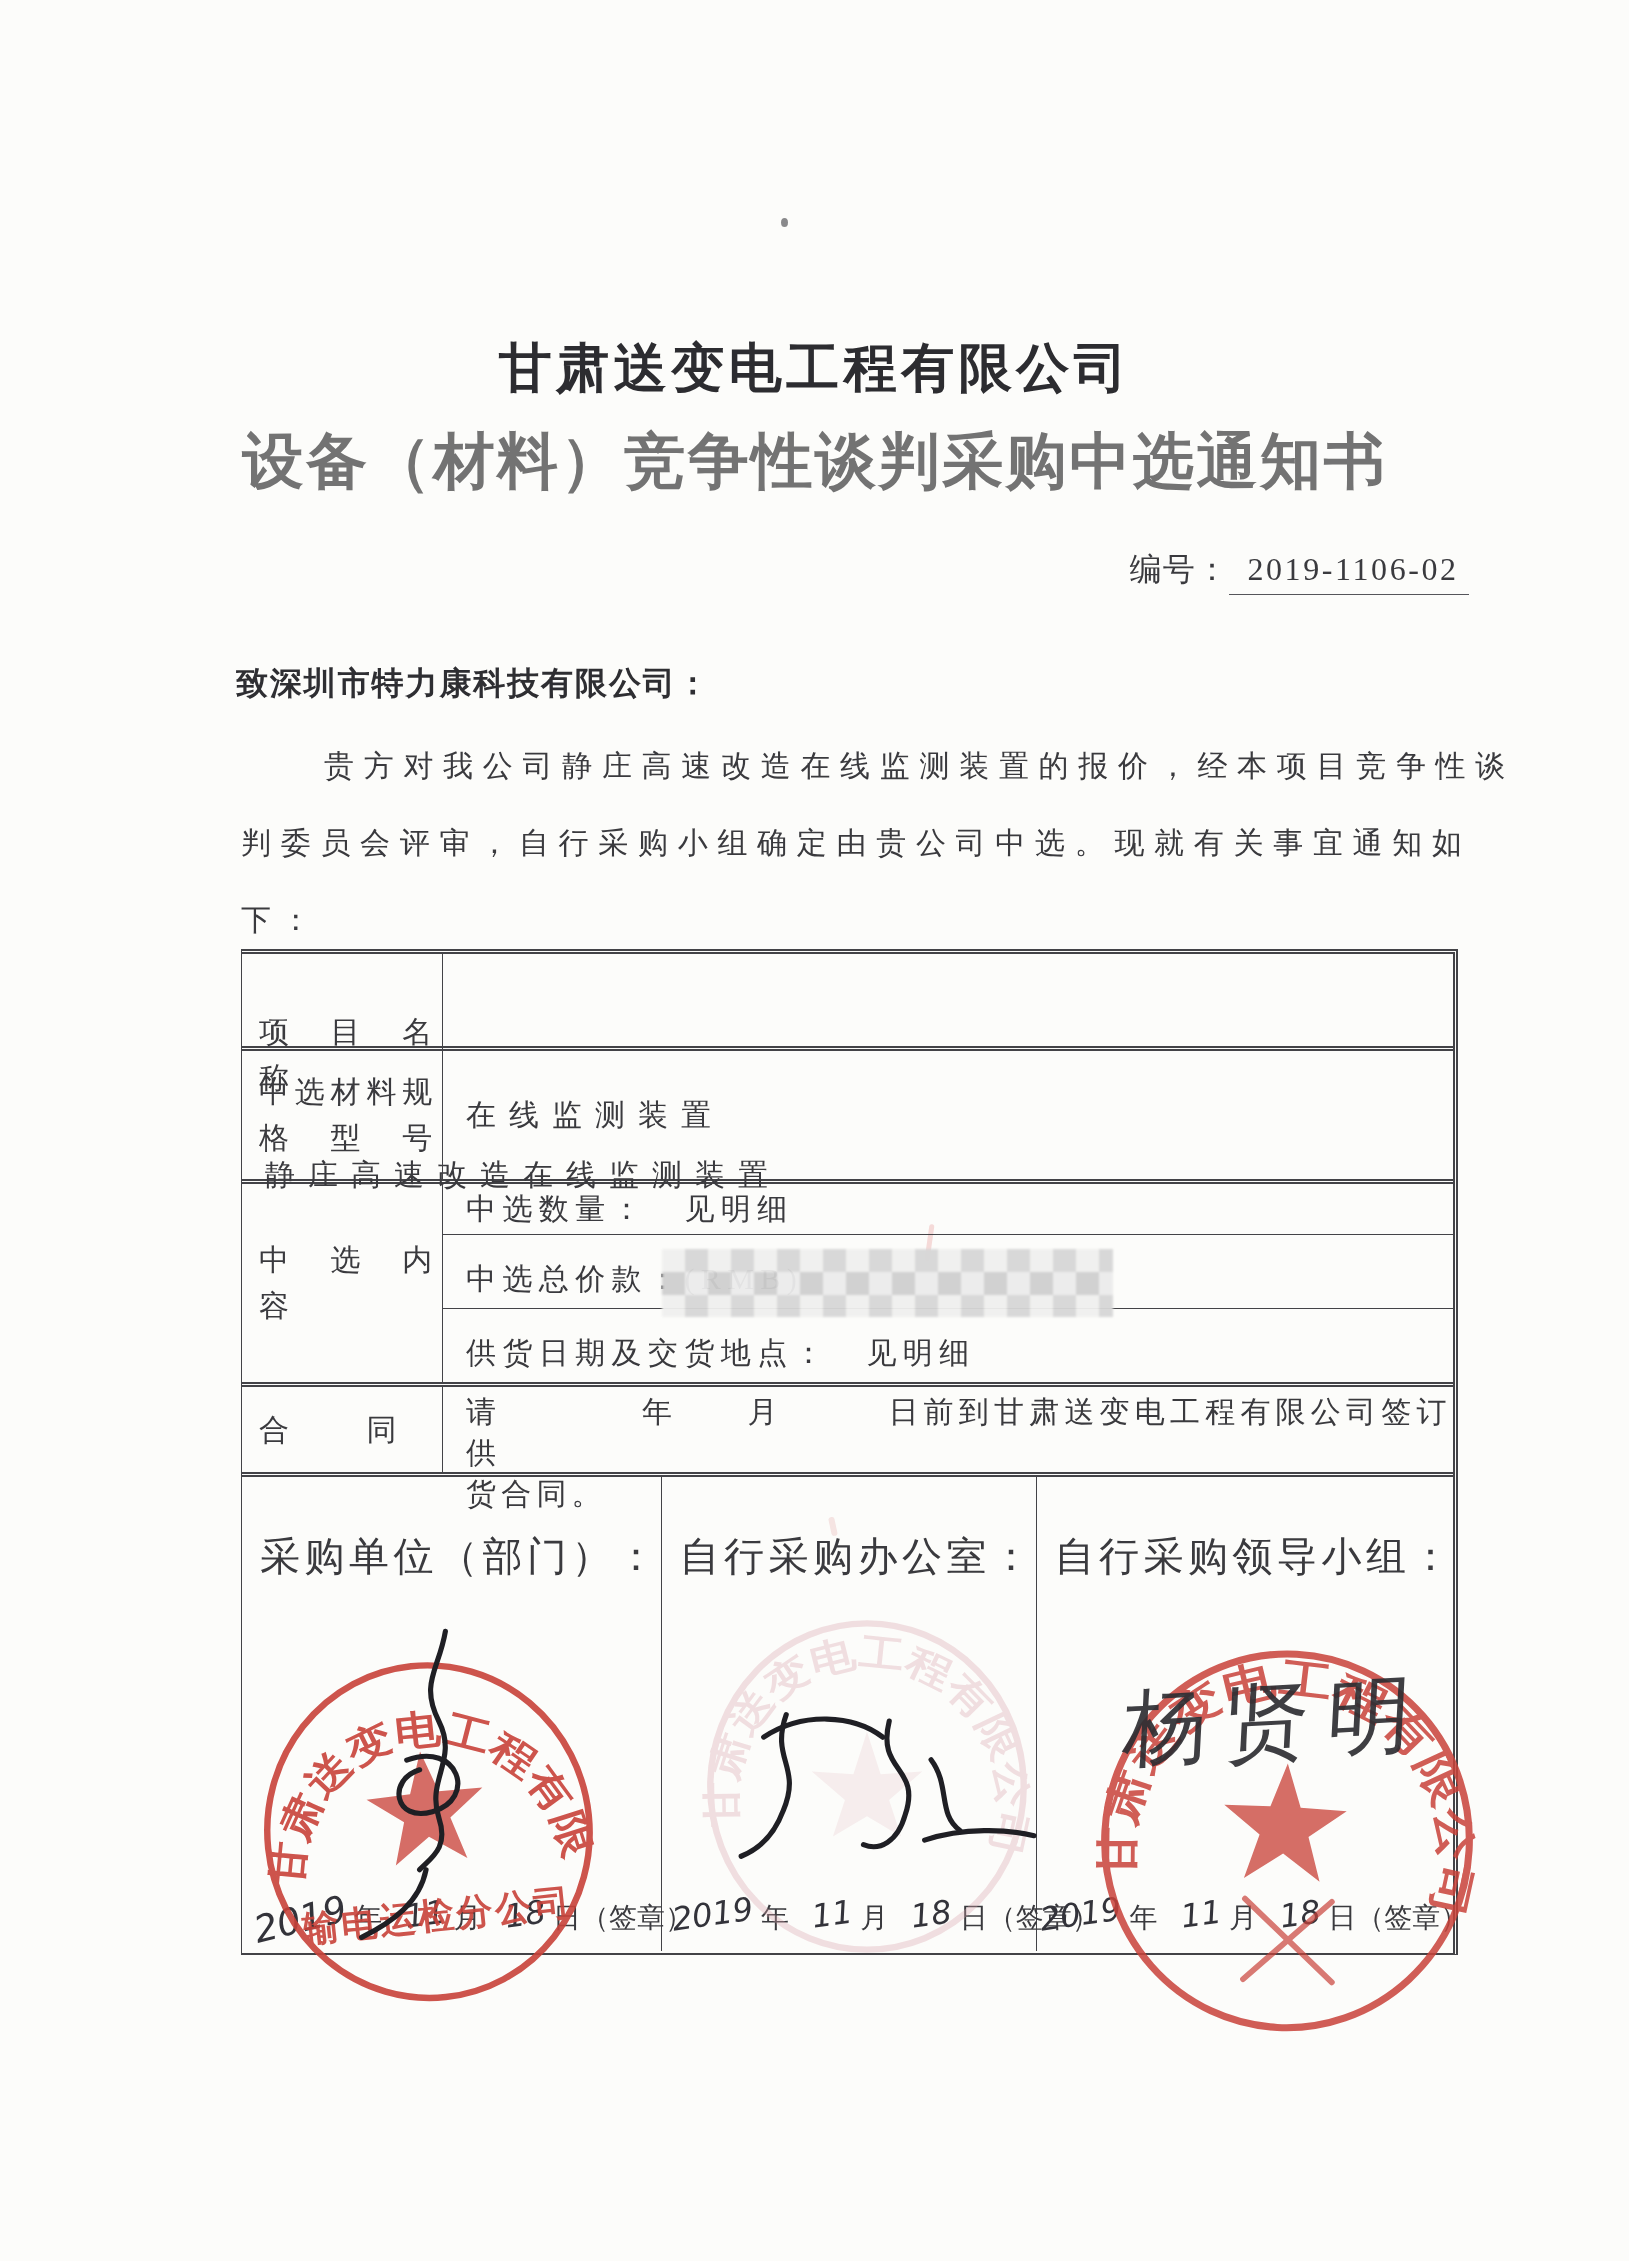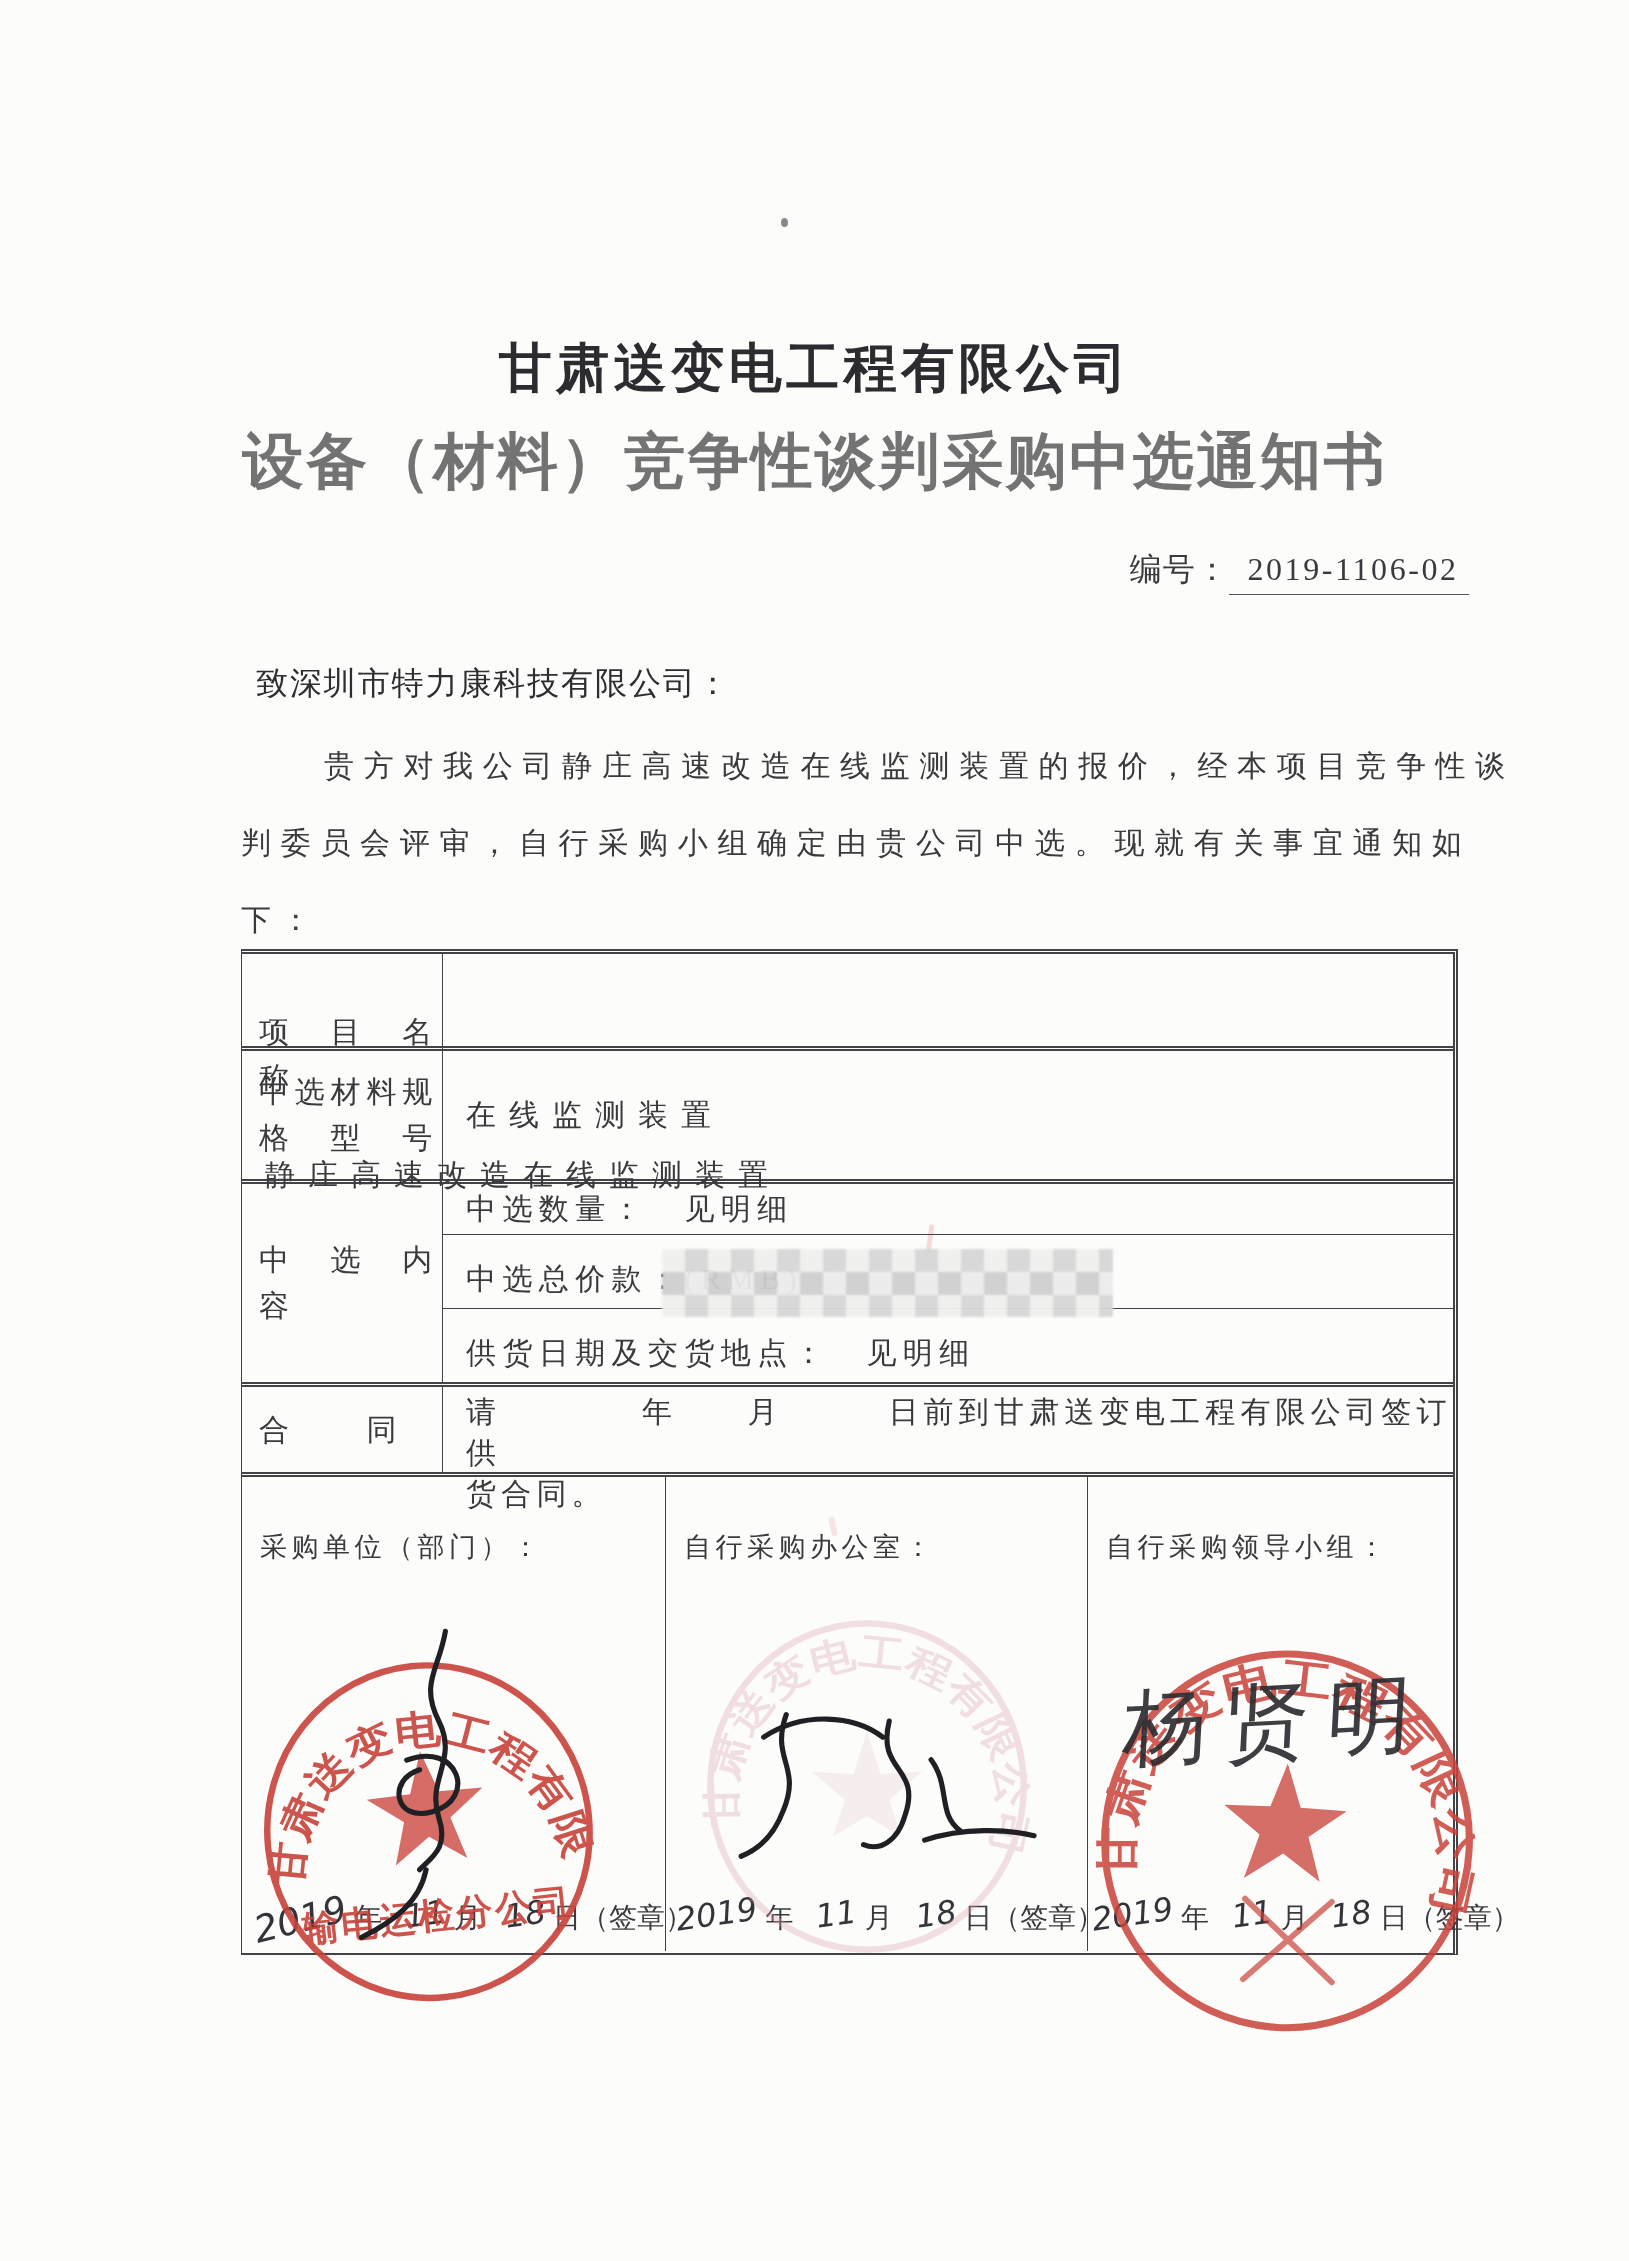--- a/index.html
+++ b/index.html
@@ -14,22 +14,22 @@
   }
   
   .title-block{position:absolute;top:333px;left:0;width:100%;text-align:center;}
   .title1{font-family:"DejaVu Sans","Liberation Sans",sans-serif;font-weight:bold;
           font-size:53px;letter-spacing:4.5px;color:#2c2c30;}
   .title2{margin-top:15.5px;font-family:"DejaVu Sans","Liberation Sans",sans-serif;
           font-weight:bold;font-size:61px;letter-spacing:2.6px;color:#737373;}
   .docno{position:absolute;top:548px;right:161px;font-size:32px;letter-spacing:1.3px;color:#3a3a3e;}
   .docno-value{display:inline-block;border-bottom:1.9px solid #55555a;
                padding:0 10.3px 6.4px 18px;letter-spacing:2.6px;}
-  .salutation{position:absolute;top:662px;left:256px;
-              font-family:"DejaVu Sans","Liberation Sans",sans-serif;font-weight:normal;
+  .salutation{position:absolute;top:662px;left:236px;
+              font-family:"DejaVu Sans","Liberation Sans",sans-serif;font-weight:bold;
               font-size:32px;letter-spacing:1.9px;color:#2e2e32;}
   .body-text{position:absolute;top:727px;left:241px;width:1220px;font-size:30px;color:#3a3a3e;}
   .body-text .line{height:77px;line-height:77px;letter-spacing:9.7px;white-space:nowrap;}
   .indent{padding-left:83px;}
 
   
   .tbl{position:absolute;left:241px;top:949px;width:1217px;height:1006px;box-sizing:border-box;
        border-left:1.9px solid #434347;border-right:5.8px double #434347;
        border-top:5.8px double #434347;border-bottom:2.6px solid #434347;}
   .row{display:flex;box-sizing:border-box;}
@@ -48,21 +48,21 @@
        font-size:30px;letter-spacing:6.4px;color:#3a3a3e;position:relative;}
   .sub1{height:61px;border-bottom:1.9px solid #434347;}
   .sub2{height:68px;border-bottom:1.9px solid #434347;}
   .sub3{height:68px;}
   .r4 .val{display:block;padding-top:3.9px;line-height:41px;letter-spacing:5.2px;}
   .frow{height:474px;display:flex;}
   .fcell{box-sizing:border-box;position:relative;padding:52px 0 0 18px;}
   .fc1{width:424px;border-right:1.9px solid #434347;}
   .fc2{width:422px;border-right:1.9px solid #434347;}
   .fc3{flex:1;}
-  .flabel{font-size:27px;letter-spacing:4.5px;color:#3a3a3e;white-space:nowrap;}
+  .flabel{font-size:40px;letter-spacing:4.5px;color:#3a3a3e;white-space:nowrap;}
   .date-line{position:absolute;bottom:14px;left:10.3px;white-space:nowrap;
              font-size:28px;color:#3a3a3e;}
   .fc3 .date-line{left:3.9px;}
   .printed{margin-right:23px;}
   .printed-last{margin-right:0;}
   .hand{display:inline-block;font-family:"DejaVu Sans","Liberation Sans",sans-serif;
         font-style:italic;font-size:32px;color:#33333a;
         transform:rotate(-8deg) translateY(-1.9px);margin-right:7.7px;}
   .hand-big{font-size:37px;transform:rotate(-14deg) translateY(5.2px);}
 

